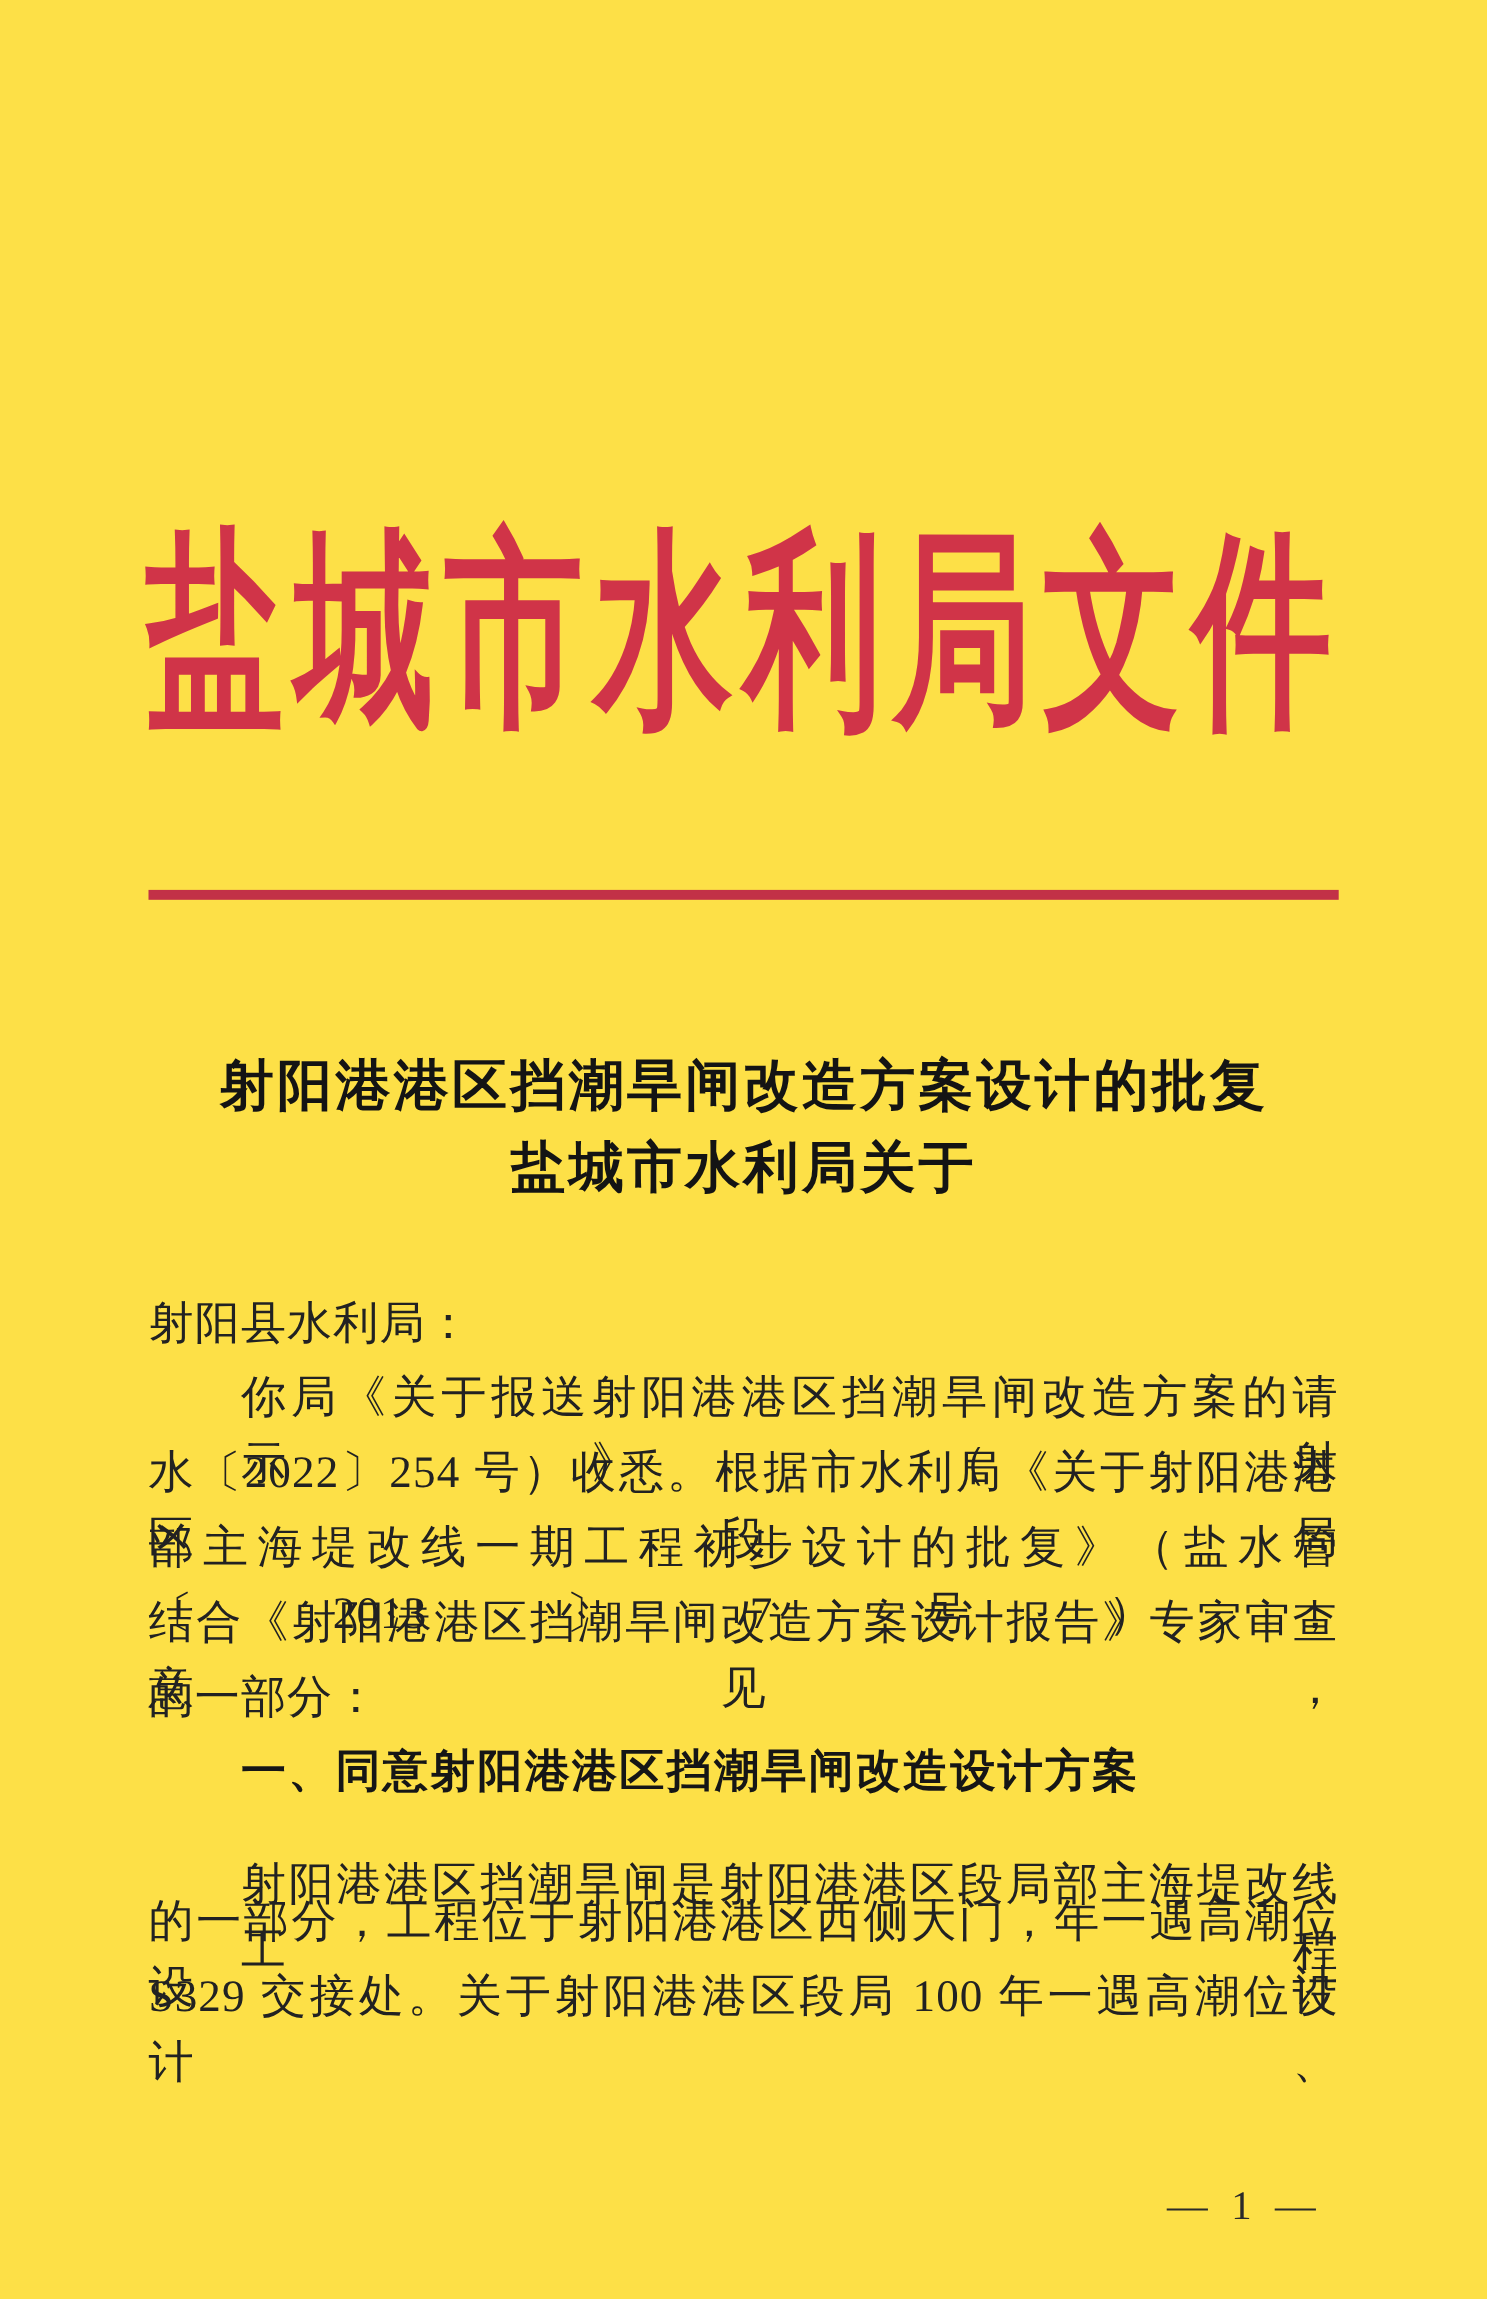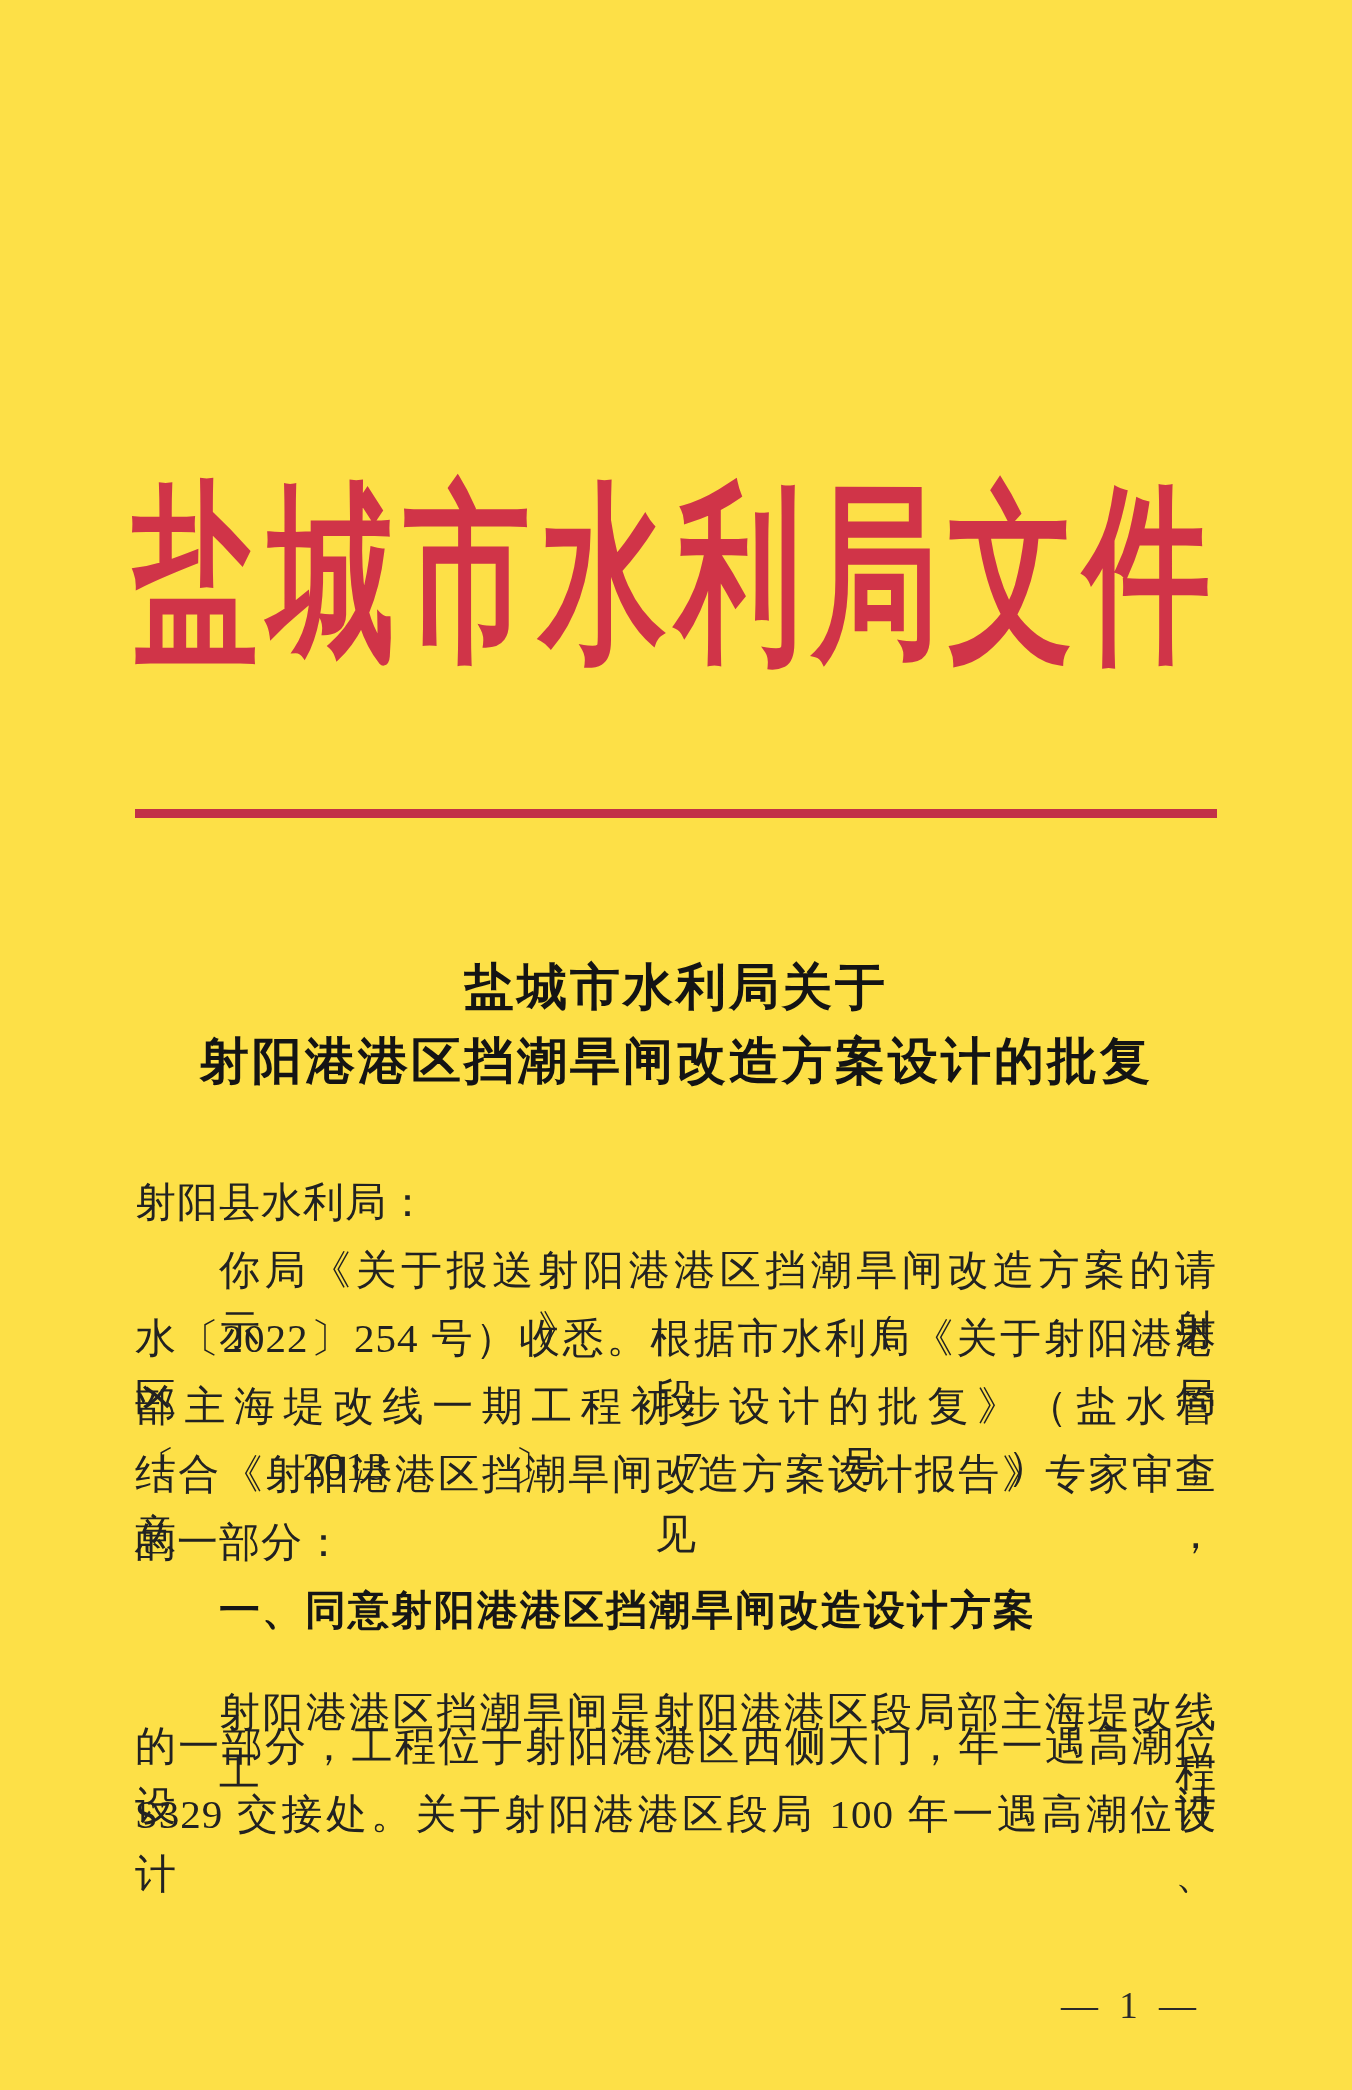--- a/index.html
+++ b/index.html
@@ -117,22 +117,22 @@
 <div class="page">
 
   <div class="banner">
     <span class="stretch banner-color" style="color: rgb(208, 52, 72);">盐城市水利局文件</span>
   </div>
 
 
   <div class="red-rule rule-color" style="background: rgb(194, 49, 71);"></div>
 
   <div class="doc-title">
+    <div>射阳港港区挡潮旱闸改造方案设计的批复</div>
     <div>盐城市水利局关于</div>
-    <div>射阳港港区挡潮旱闸改造方案设计的批复</div>
   </div>
 
   <div class="body-text">
     <div class="line" style="top:1172px;">射阳县水利局：</div>
     <div class="line indent justify" style="top:1240px;">你局《关于报送射阳港港区挡潮旱闸改造方案的请示》（射</div>
     <div class="line justify" style="top:1308px;">水〔2022〕254 号）收悉。根据市水利局《关于射阳港港区段局</div>
     <div class="line justify" style="top:1376px;">部主海堤改线一期工程初步设计的批复》（盐水管〔2013〕7 号），</div>
     <div class="line justify" style="top:1444px;">结合《射阳港港区挡潮旱闸改造方案设计报告》专家审查意见，</div>
     <div class="line" style="top:1512px;">的一部分：</div>
     <div class="line indent bold-heading" style="top:1580px;">一、同意射阳港港区挡潮旱闸改造设计方案</div>

